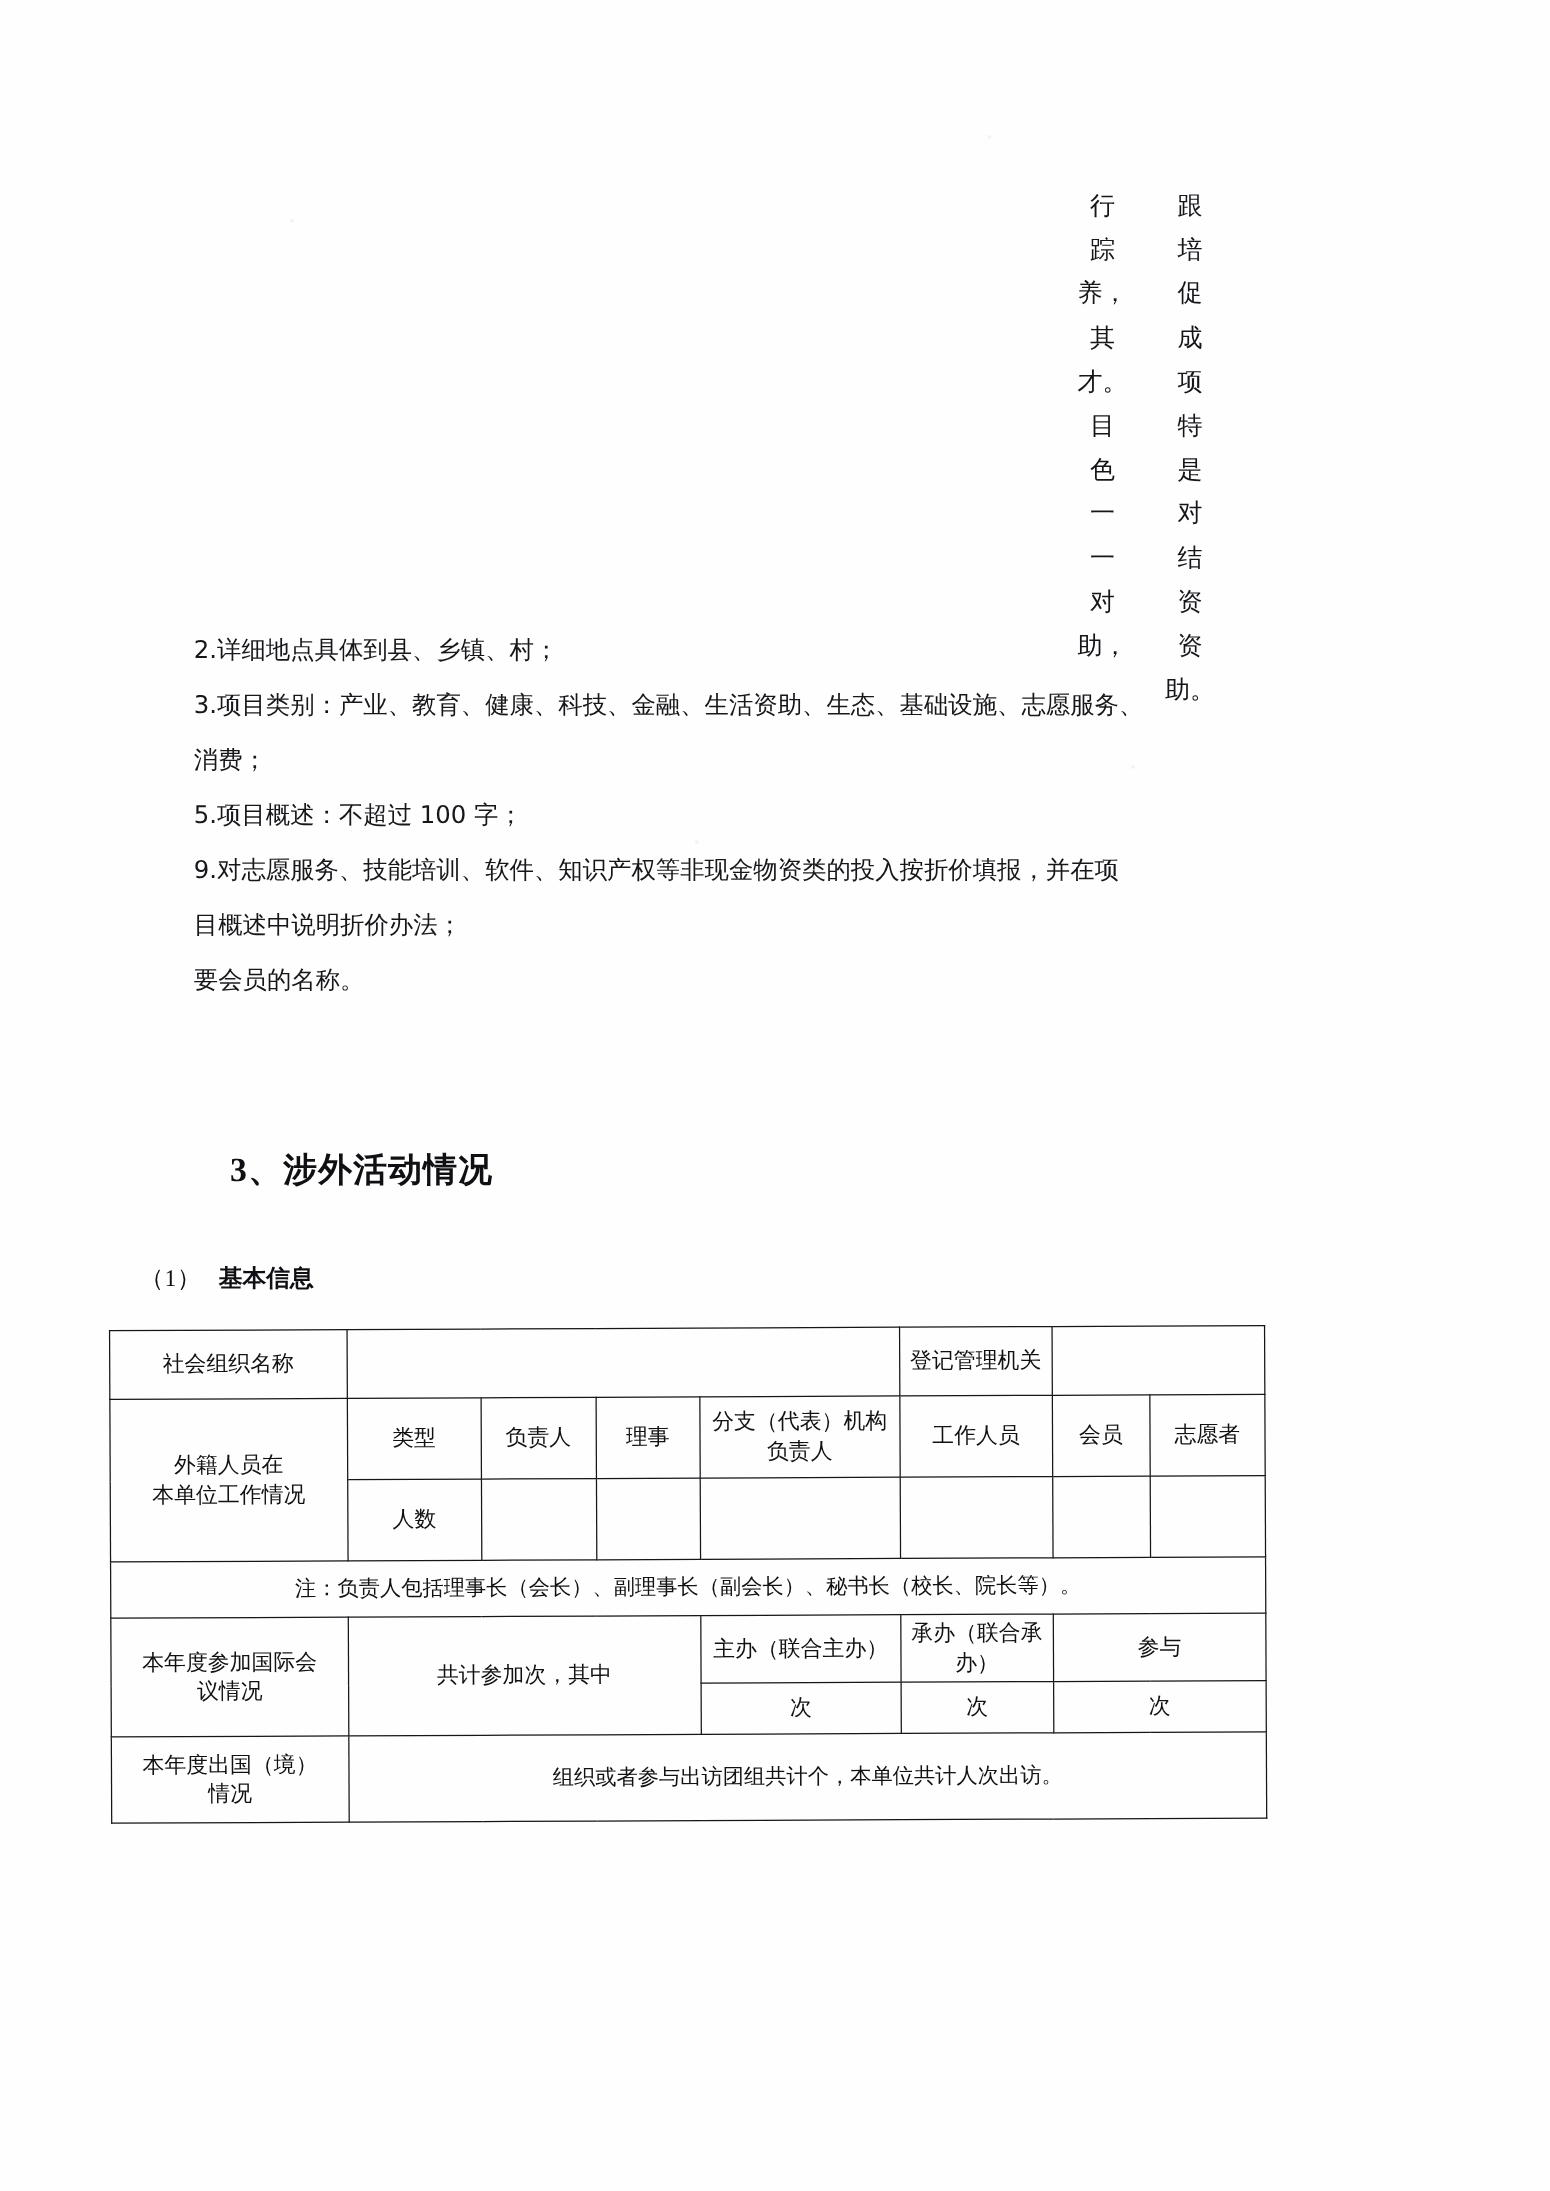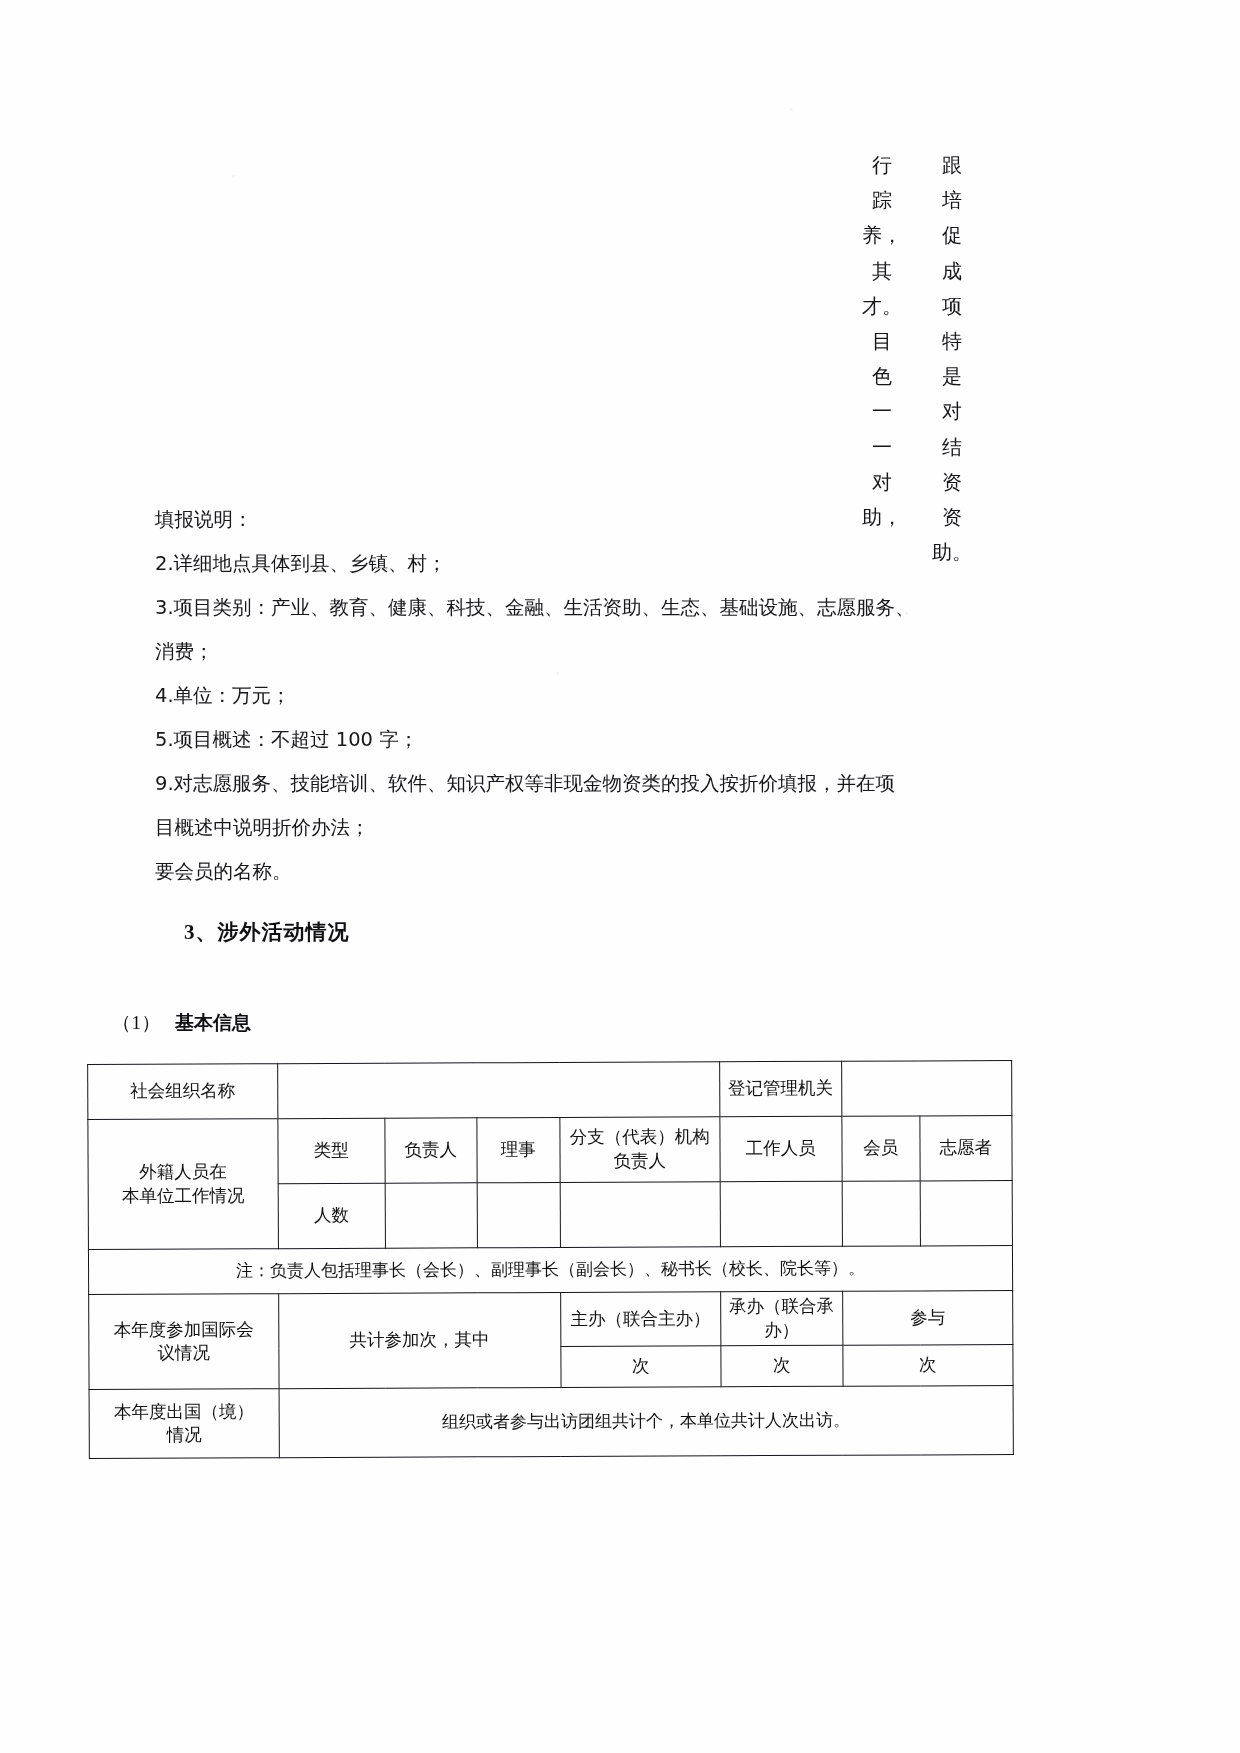--- a/index.html
+++ b/index.html
@@ -50,21 +50,21 @@
   }
   .body-text p{margin:0;}
   .p-ind{ padding-left:14px; }
 
   .section-title{
     position:absolute;
     left:184px;
     top:918px;
     font-family:"Liberation Serif","DejaVu Serif",serif;
     font-weight:bold;
-    font-size:21px;
+    font-size:27px;
     letter-spacing:1px;
     color:#101014;
   }
 
   .subsection{
     position:absolute;
     left:112px;
     top:1010px;
     font-family:"Liberation Serif","DejaVu Serif",serif;
     font-size:19px;
@@ -145,25 +145,23 @@
       <span>目</span>
       <span>色</span>
       <span>一</span>
       <span>一</span>
       <span>对</span>
       <span>助，</span>
     </div>
   </div>
 
   <div class="body-text">
-    <p>填报说明：</p>
     <p>2.详细地点具体到县、乡镇、村；</p>
     <p>3.项目类别：产业、教育、健康、科技、金融、生活资助、生态、基础设施、志愿服务、</p>
     <p>消费；</p>
-    <p>4.单位：万元；</p>
     <p>5.项目概述：不超过 100 字；</p>
     <p>9.对志愿服务、技能培训、软件、知识产权等非现金物资类的投入按折价填报，并在项</p>
     <p>目概述中说明折价办法；</p>
     <p>要会员的名称。</p>
   </div>
 
   <div class="section-title">3、涉外活动情况</div>
 
   <div class="subsection">
     <span class="sub-num">（1）</span><span class="sub-label">基本信息</span>

